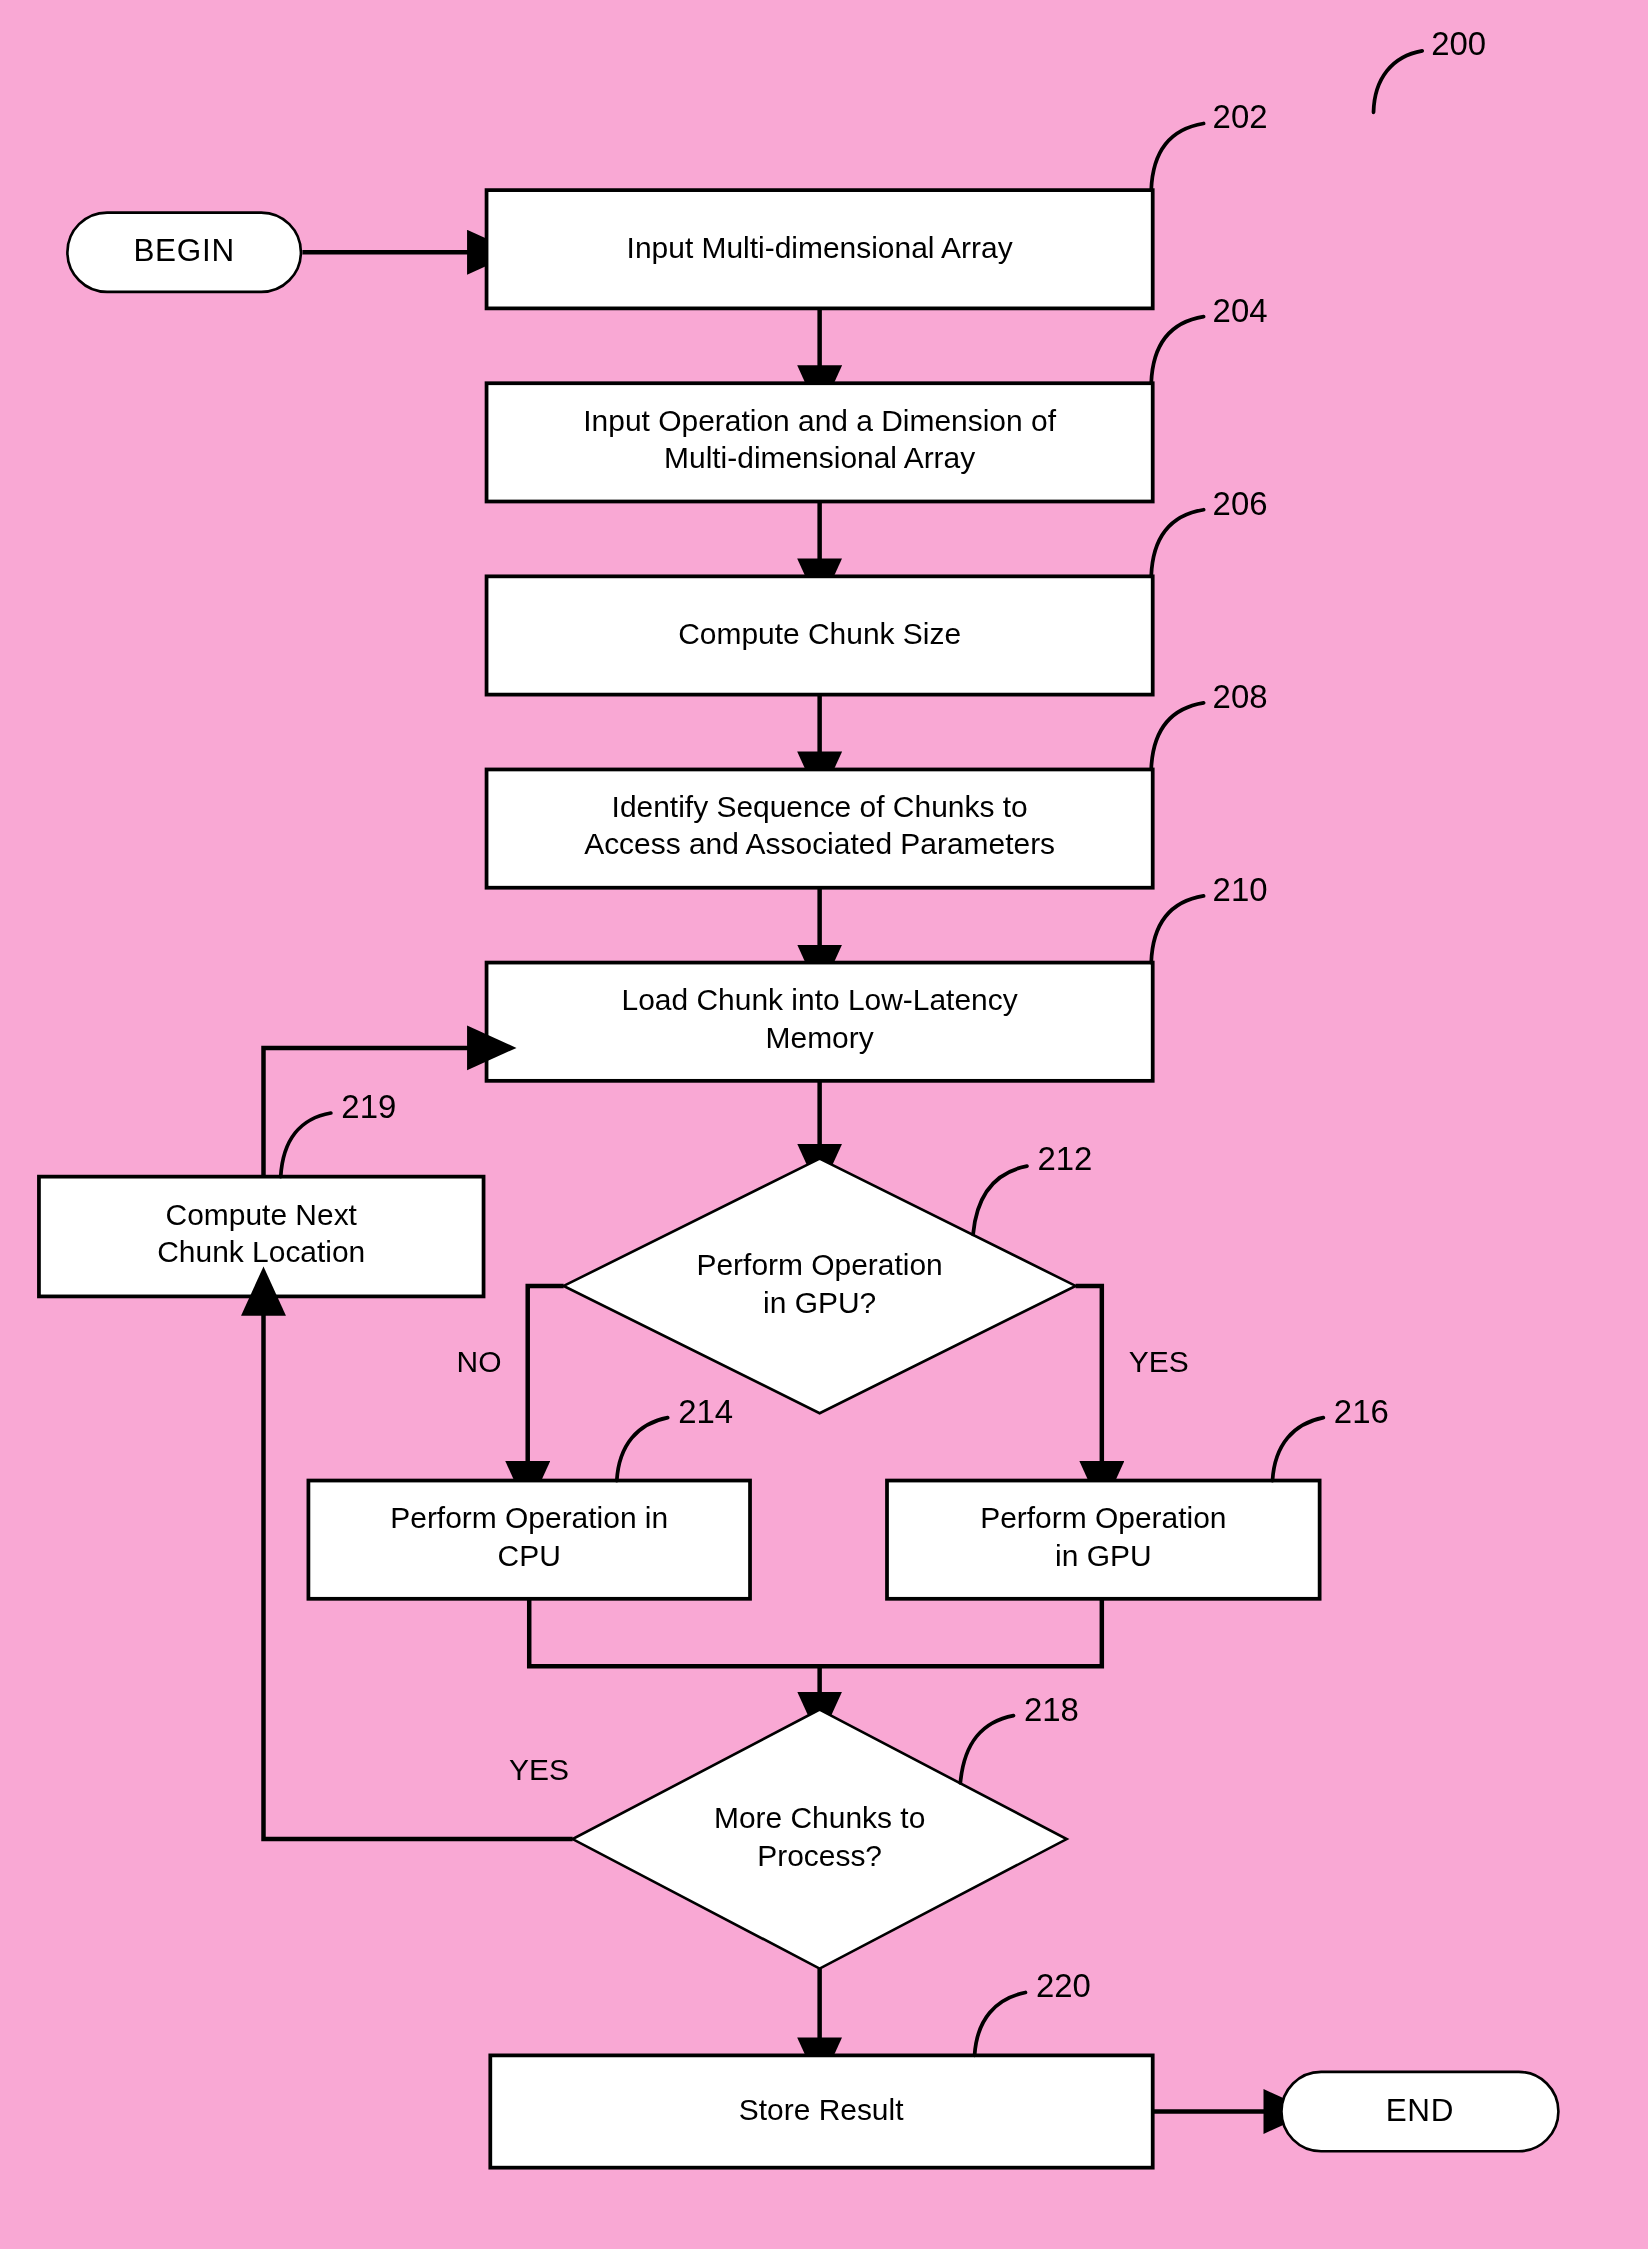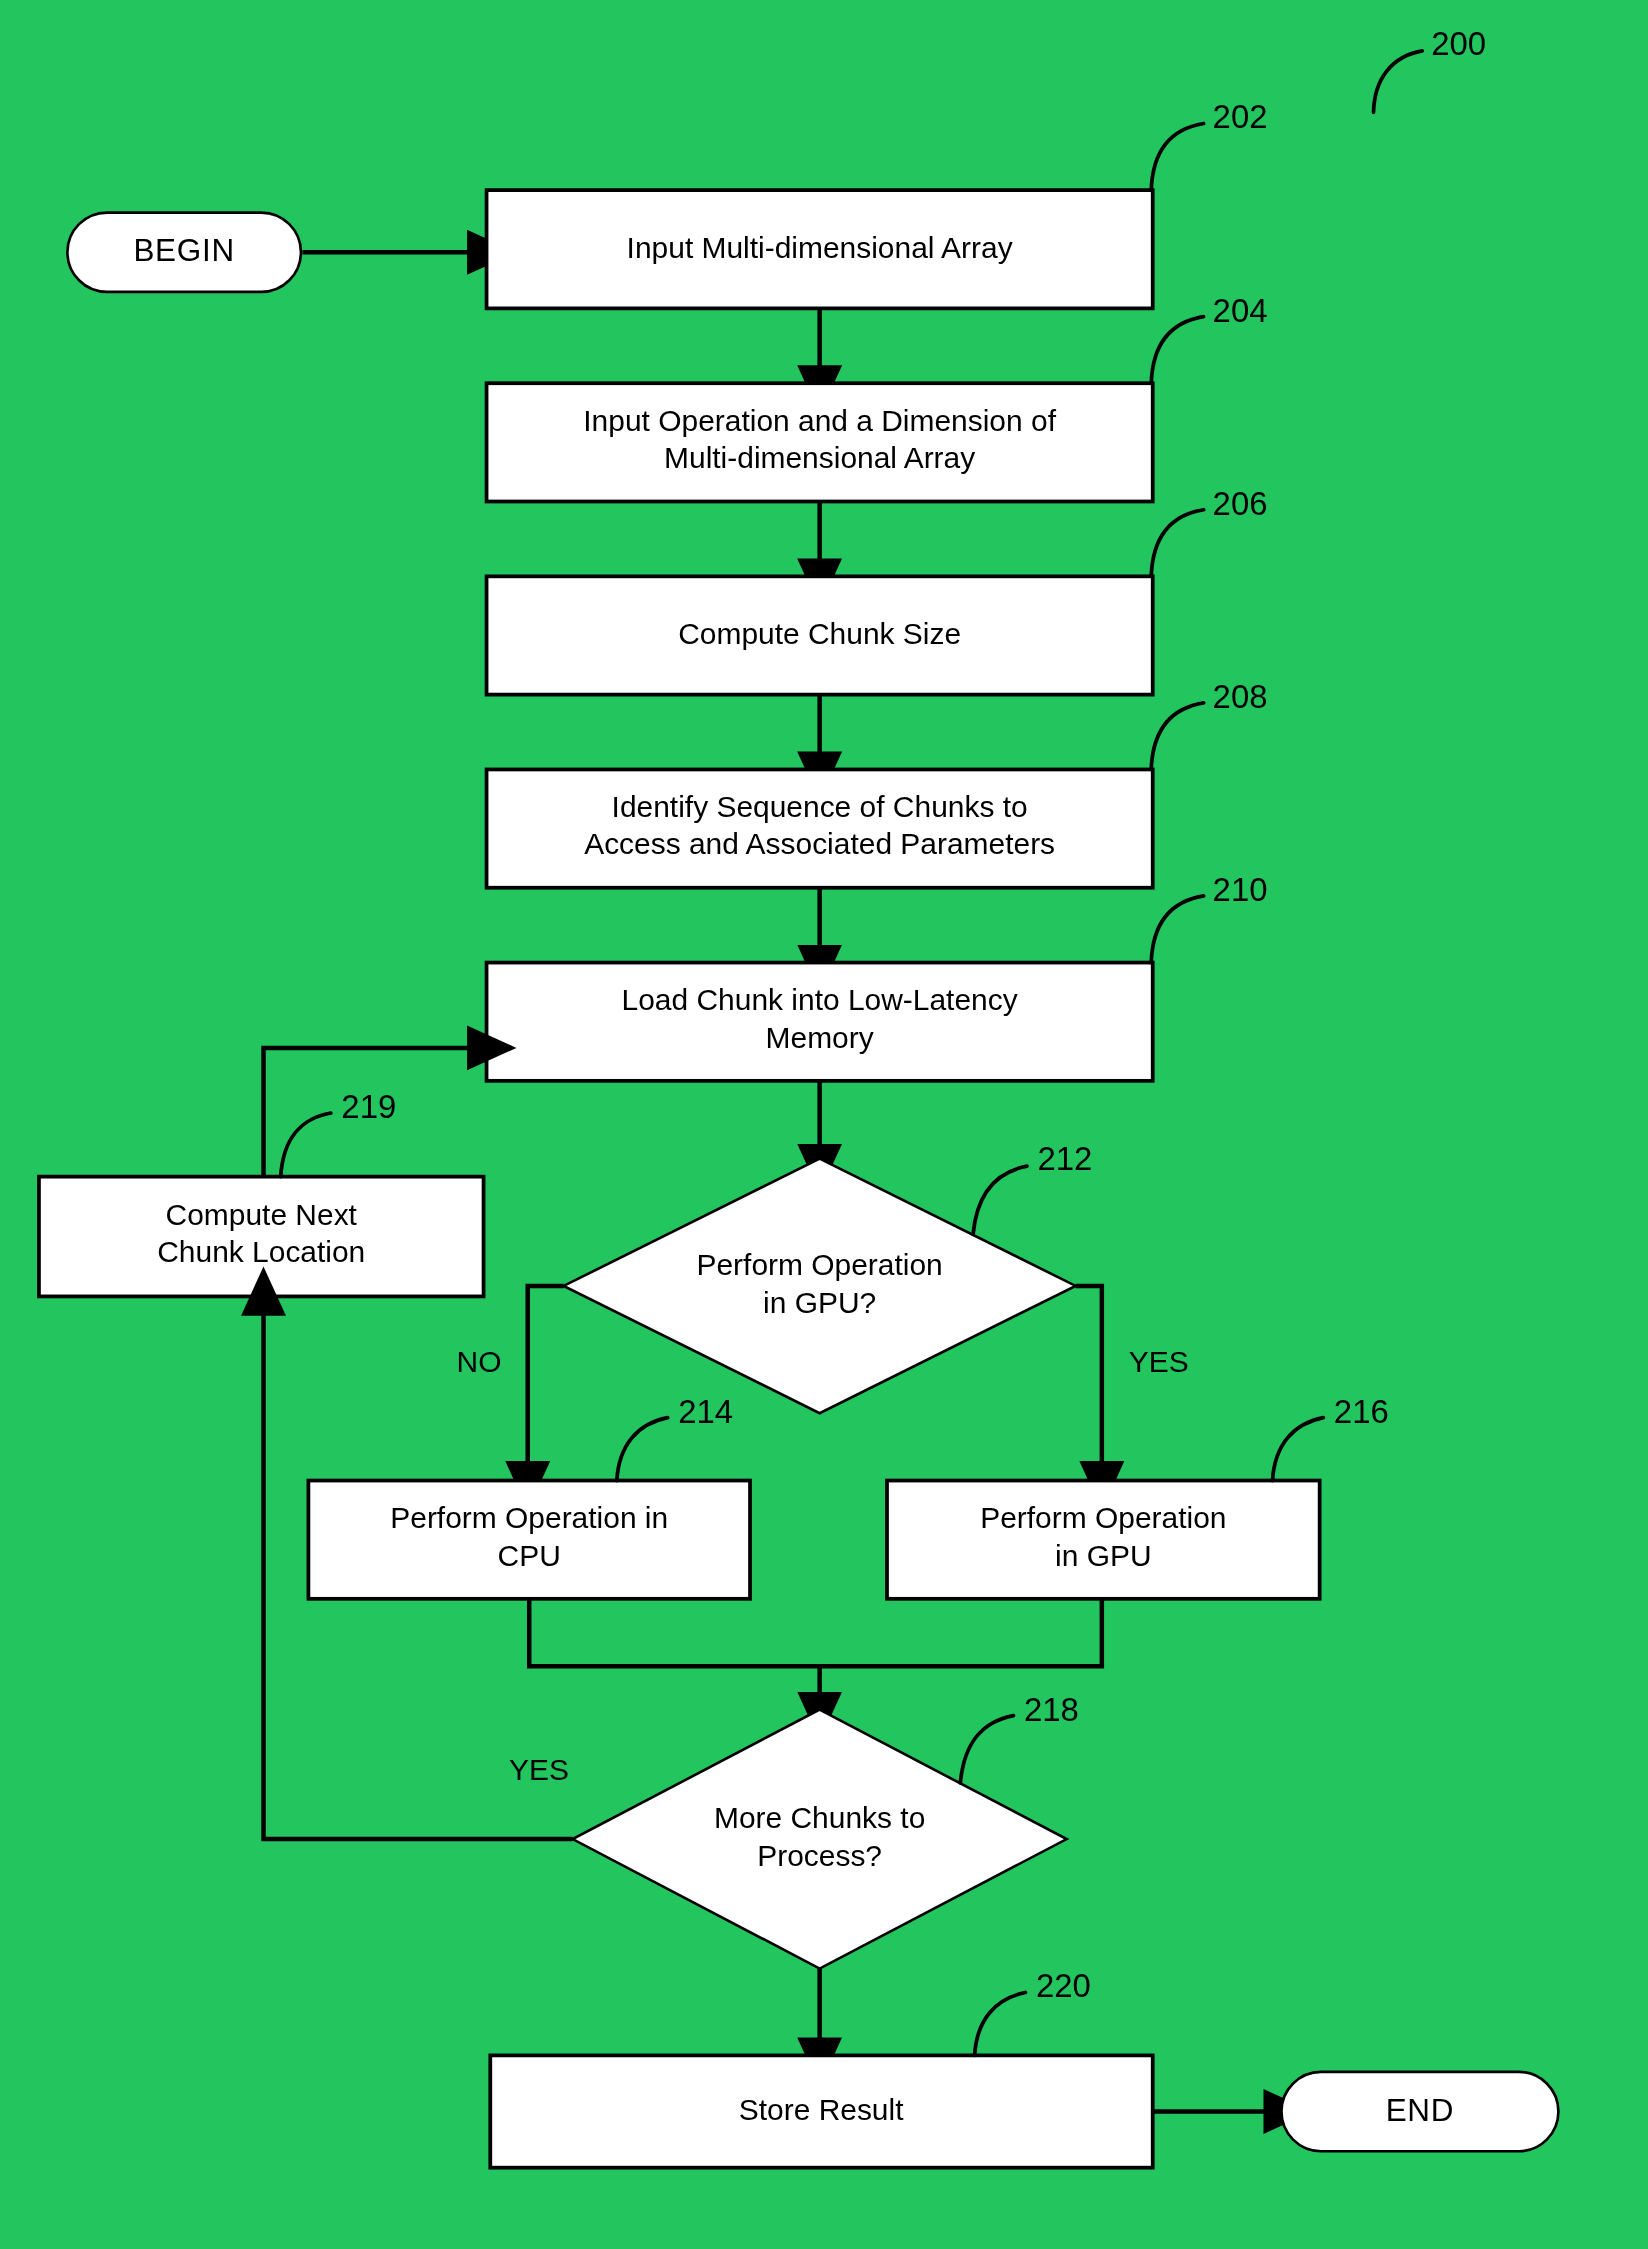--- a/index.html
+++ b/index.html
@@ -10,21 +10,21 @@
   body {
     width: 1649px;
     height: 2250px;
     font-family: "Liberation Sans", sans-serif;
     overflow: hidden;
   }
   #figure-root {
     position: relative;
     width: 1649px;
     height: 2250px;
-    background: #22c55e;
+    background: #f9a8d4;
   }
   svg#flowchart {
     display: block;
     width: 1649px;
     height: 2250px;
   }
   .node-shape {
     fill: #ffffff;
     stroke: #000000;
     stroke-width: 5;

